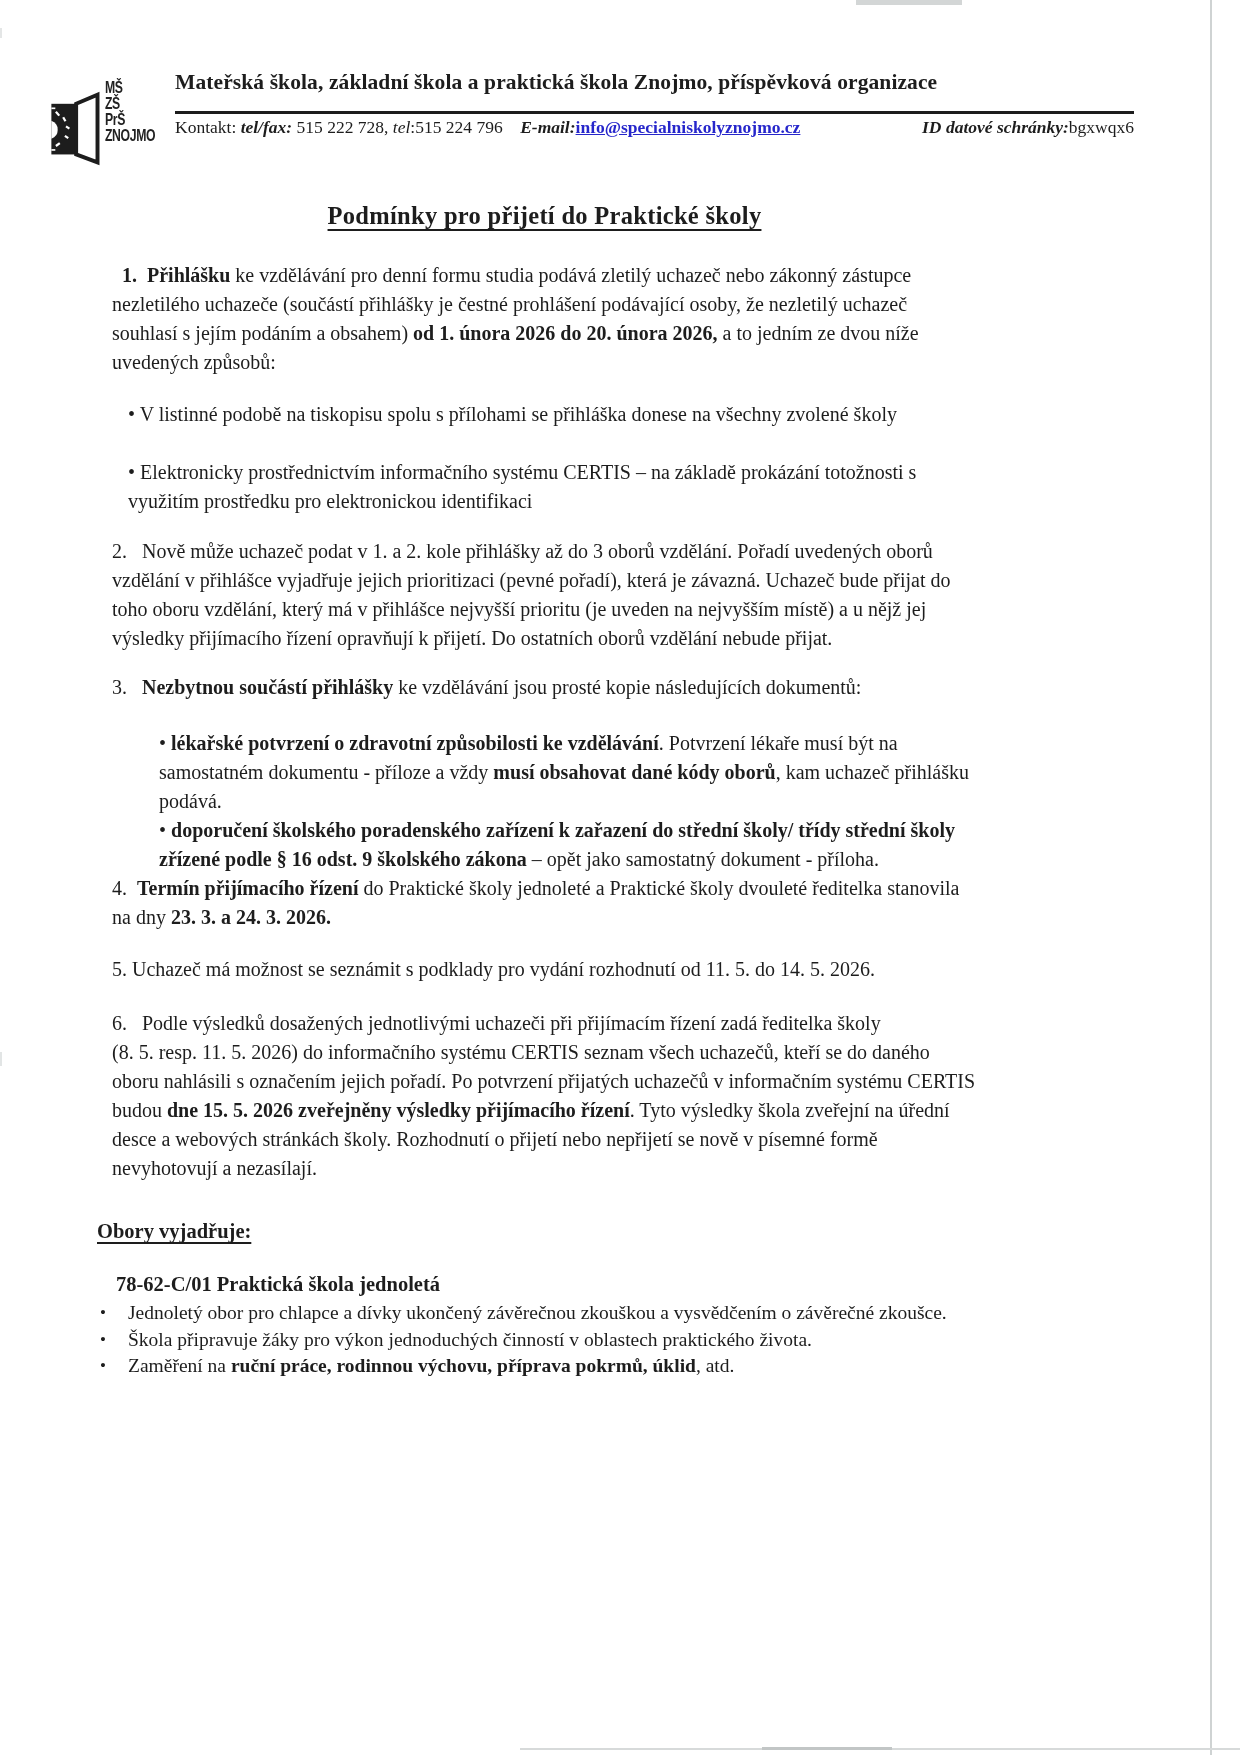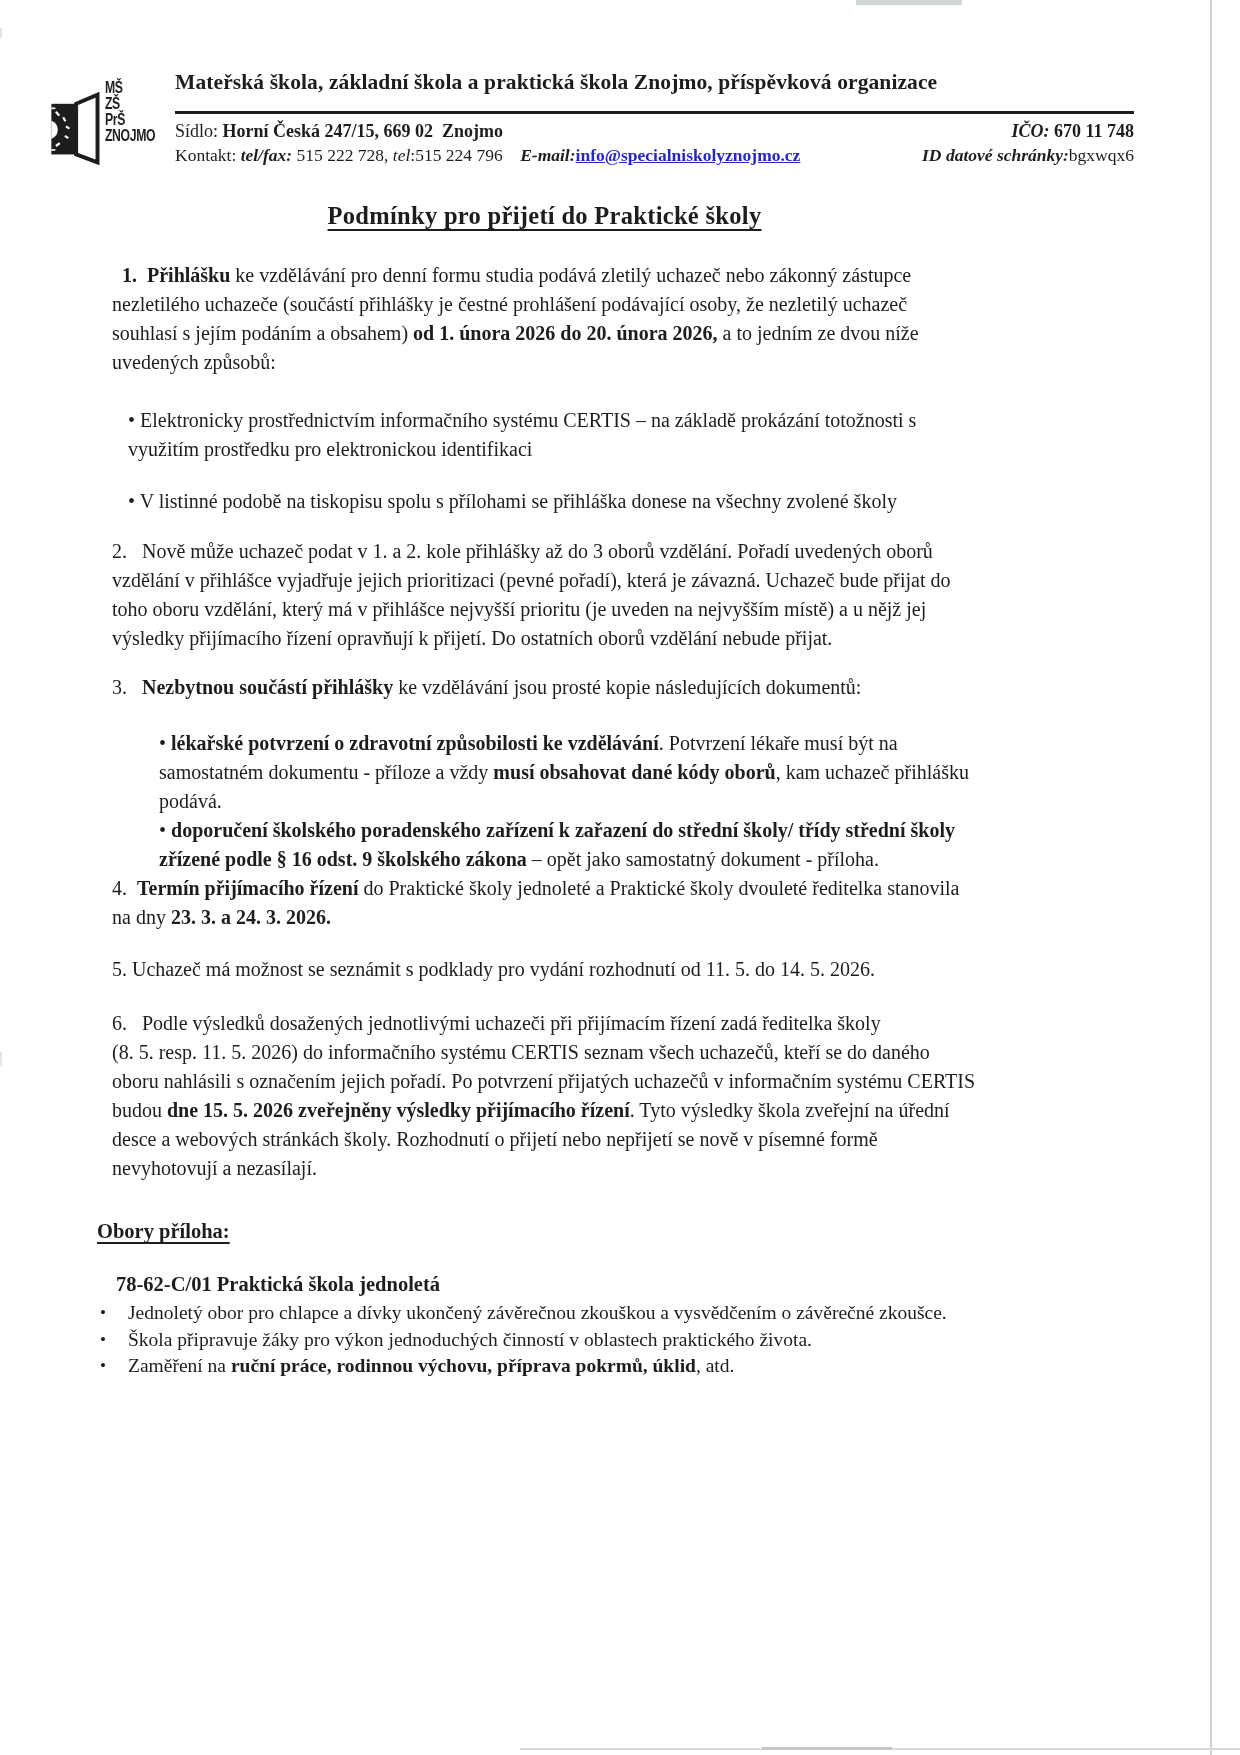--- a/index.html
+++ b/index.html
@@ -103,59 +103,55 @@
     </svg>
     <div class="logo-text">
       <div>MŠ</div>
       <div>ZŠ</div>
       <div>PrŠ</div>
       <div>ZNOJMO</div>
     </div>
   </div>
   <div class="header-right">
     <div class="org-name">Mateřská škola, základní škola a praktická škola Znojmo, příspěvková organizace</div>
-    <div class="info-row r1">
-      <span><span>Sídlo: </span><span class="bold">Horní Česká 247/15, 669 02&nbsp; Znojmo</span></span>
-      <span><span class="bold italic">IČO:</span><span class="bold"> 670 11 748</span></span>
-    </div>
     <div class="info-row r2">
       <span><span>Kontakt: </span><span class="bold italic">tel/fax:</span><span> 515 222 728, </span><span class="italic">tel</span><span>:515 224 796&nbsp;&nbsp;&nbsp; </span><span class="bold italic">E-mail: </span></span>
       <a class="email">info@specialniskolyznojmo.cz</a>
       <span class="spacer"></span>
       <span><span class="bold italic">ID datové schránky:</span><span>bgxwqx6</span></span>
     </div>
   </div>
 </div>
 
 <div class="content">
 
   <div class="doc-title">Podmínky pro přijetí do Praktické školy</div>
 
   <div class="b mt-p1 ind1"><span class="bold">1.&nbsp;&nbsp;Přihlášku</span><span> ke vzdělávání pro denní formu studia podává zletilý uchazeč nebo zákonný zástupce</span><br><span>nezletilého uchazeče (součástí přihlášky je čestné prohlášení podávající osoby, že nezletilý uchazeč</span><br><span>souhlasí s jejím podáním a obsahem) </span><span class="bold">od 1. února 2026 do 20. února 2026,</span><span> a to jedním ze dvou níže</span><br><span>uvedených způsobů:</span></div>
 
+  <div class="b bul mt-bul2"><span>• V listinné podobě na tiskopisu spolu s přílohami se přihláška donese na všechny zvolené školy</span></div>
+
   <div class="b bul mt-bul1"><span>• Elektronicky prostřednictvím informačního systému CERTIS – na základě prokázání totožnosti s</span><br><span>využitím prostředku pro elektronickou identifikaci</span></div>
-
-  <div class="b bul mt-bul2"><span>• V listinné podobě na tiskopisu spolu s přílohami se přihláška donese na všechny zvolené školy</span></div>
 
   <div class="b mt-p2"><span>2.&nbsp;&nbsp;&nbsp;Nově může uchazeč podat v 1. a 2. kole přihlášky až do 3 oborů vzdělání. Pořadí uvedených oborů</span><br><span>vzdělání v přihlášce vyjadřuje jejich prioritizaci (pevné pořadí), která je závazná. Uchazeč bude přijat do</span><br><span>toho oboru vzdělání, který má v přihlášce nejvyšší prioritu (je uveden na nejvyšším místě) a u nějž jej</span><br><span>výsledky přijímacího řízení opravňují k přijetí. Do ostatních oborů vzdělání nebude přijat.</span></div>
 
   <div class="b mt-p3"><span>3.&nbsp;&nbsp;&nbsp;</span><span class="bold">Nezbytnou součástí přihlášky</span><span> ke vzdělávání jsou prosté kopie následujících dokumentů:</span></div>
 
 
   <div class="b sub mt-s2"><span>• </span><span class="bold">lékařské potvrzení o zdravotní způsobilosti ke vzdělávání</span><span>. Potvrzení lékaře musí být na</span><br><span>samostatném dokumentu - příloze a vždy </span><span class="bold">musí obsahovat dané kódy oborů</span><span>, kam uchazeč přihlášku</span><br><span>podává.</span></div>
 
   <div class="b sub mt-s3"><span>• </span><span class="bold">doporučení školského poradenského zařízení k zařazení do střední školy/ třídy střední školy</span><br><span class="bold">zřízené podle § 16 odst. 9 školského zákona</span><span> – opět jako samostatný dokument - příloha.</span></div>
 
   <div class="b mt-p4"><span>4.&nbsp;&nbsp;</span><span class="bold">Termín přijímacího řízení</span><span> do Praktické školy jednoleté a Praktické školy dvouleté ředitelka stanovila</span><br><span>na dny </span><span class="bold">23. 3. a 24. 3. 2026.</span></div>
 
   <div class="b mt-p5"><span>5. Uchazeč má možnost se seznámit s podklady pro vydání rozhodnutí od 11. 5. do 14. 5. 2026.</span></div>
 
   <div class="b mt-p6"><span>6.&nbsp;&nbsp;&nbsp;Podle výsledků dosažených jednotlivými uchazeči při přijímacím řízení zadá ředitelka školy</span><br><span>(8. 5. resp. 11. 5. 2026) do informačního systému CERTIS seznam všech uchazečů, kteří se do daného</span><br><span>oboru nahlásili s označením jejich pořadí. Po potvrzení přijatých uchazečů v informačním systému CERTIS</span><br><span>budou </span><span class="bold">dne 15. 5. 2026 zveřejněny výsledky přijímacího řízení</span><span>. Tyto výsledky škola zveřejní na úřední</span><br><span>desce a webových stránkách školy. Rozhodnutí o přijetí nebo nepřijetí se nově v písemné formě</span><br><span>nevyhotovují a nezasílají.</span></div>
 
-  <div class="sec-head">Obory příloha:</div>
+  <div class="sec-head">Obory vyjadřuje:</div>
 
   <div class="course-head">78-62-C/01 Praktická škola jednoletá</div>
 
   <div class="course-list">
     <div class="li">
       <span class="marker">•</span>
       <span><span>Jednoletý obor pro chlapce a dívky ukončený závěrečnou zkouškou a vysvědčením o závěrečné zkoušce.</span></span>
     </div>
     <div class="li">
       <span class="marker">•</span>

